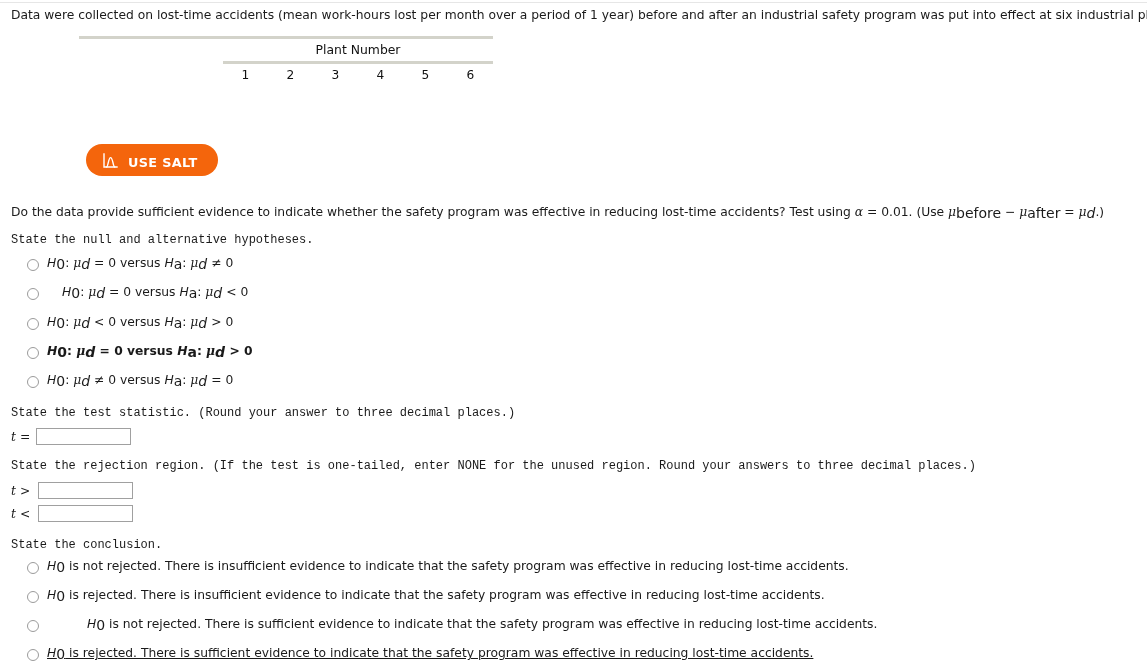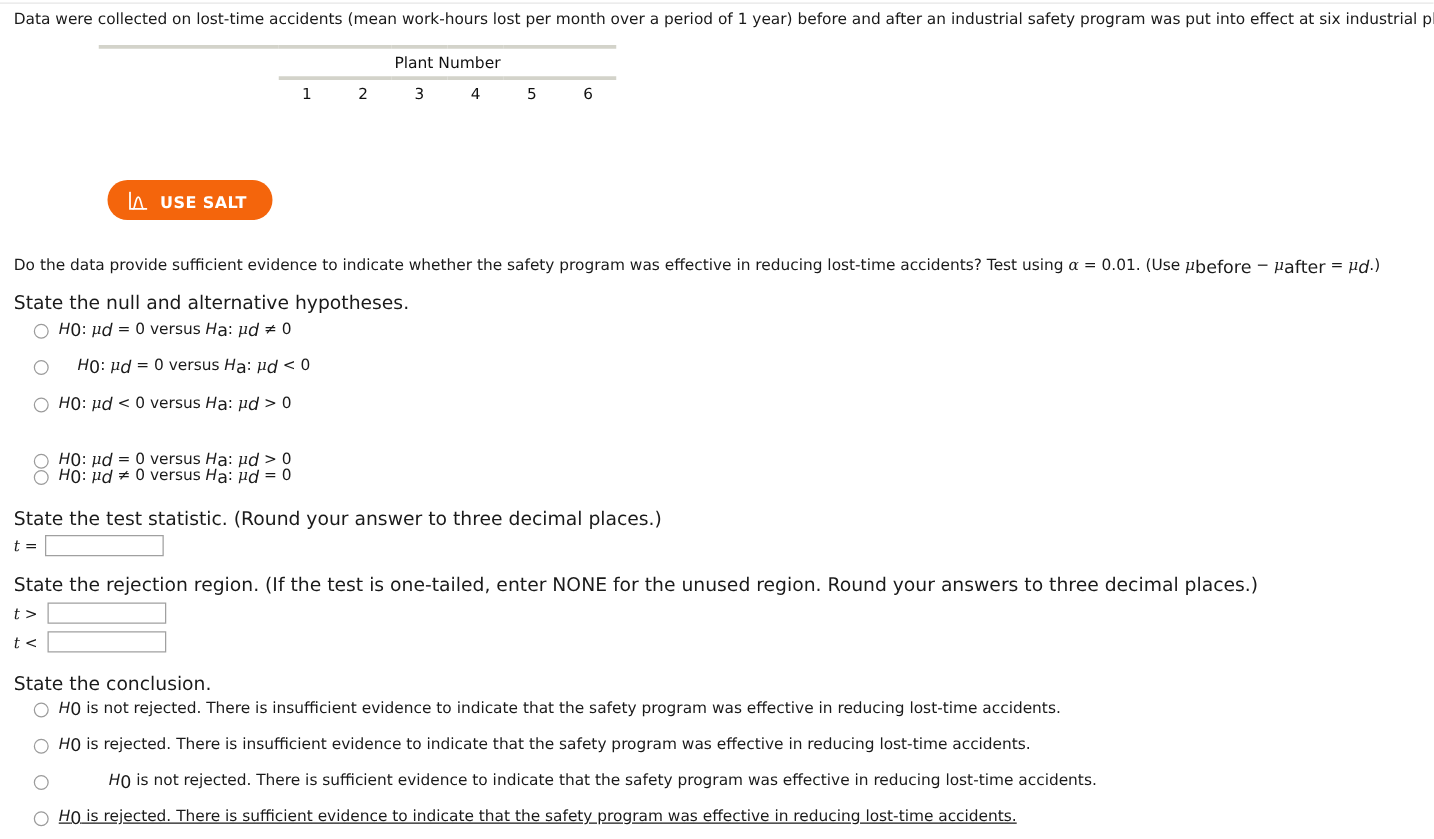--- a/index.html
+++ b/index.html
@@ -126,22 +126,23 @@
     font-size: 12.3px;
     white-space: nowrap;
   }
   .sub { font-size: 14px; vertical-align: -2px; }
   .ital { font-style: italic; }
   .mu { font-style: italic; font-family: "DejaVu Serif", serif; }
 
   .section-label {
     position: absolute;
     left: 11px;
-    font-size: 15px;
-    white-space: nowrap;
+    font-size: 12px;
+    white-space: nowrap;
+    font-family: Liberation Mono, monospace;
   }
   #lbl-hyp { top: 233px; }
   #lbl-teststat { top: 406px; }
   #lbl-rejregion { top: 459px; }
   #lbl-conclusion { top: 538px; }
 
   
   .opt {
     position: absolute;
     left: 27px;
@@ -160,21 +161,21 @@
     background: #fff;
     flex: 0 0 auto;
     margin-top: 2.5px;
     cursor: pointer;
   }
   .opt-text { line-height: 14px; }
 
   .hyp-0 { top: 256px; }
   .hyp-1 { top: 285px; gap: 23px; }
   .hyp-2 { top: 315px; }
-  .hyp-3 { top: 360px; }
+  .hyp-3 { top: 344px; font-weight: bold; }
   .hyp-4 { top: 373px; }
 
   .con-0 { top: 559px; }
   .con-1 { top: 588px; }
   .con-2 { top: 617px; gap: 48px; }
   .con-3 { top: 646px; text-decoration: underline; }
 
   
   .ans-row {
     position: absolute;

